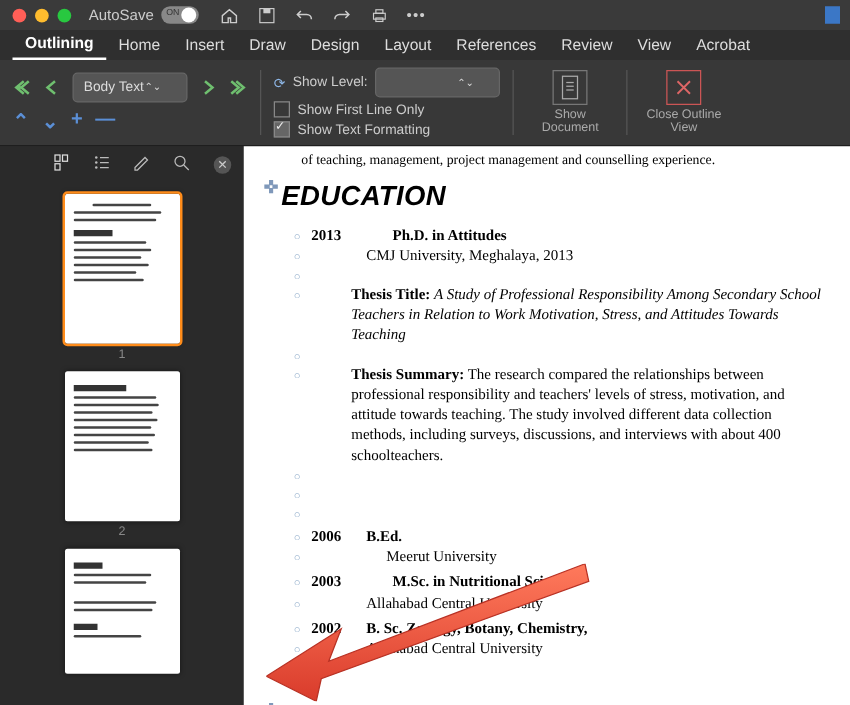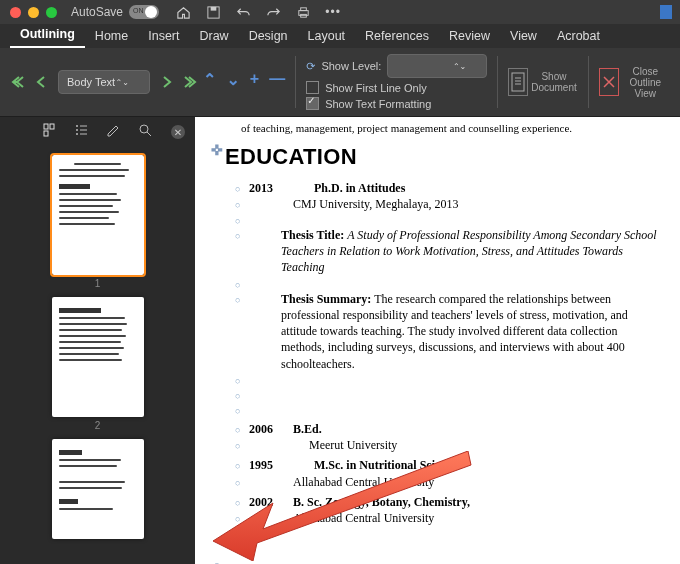--- a/index.html
+++ b/index.html
@@ -12,51 +12,51 @@
   .switch{display:inline-block;width:30px;height:14px;background:#888;border-radius:7px;margin-left:6px;position:relative;vertical-align:middle;}
   .switch::after{content:"";position:absolute;width:12px;height:12px;background:#fff;border-radius:50%;top:1px;left:16px;}
   .title-icons{display:flex;gap:14px;margin-left:16px;}
   .ticon{width:16px;height:16px;display:flex;align-items:center;justify-content:center;color:#ccc;}
   
   .tabs{height:24px;background:#2f2f2f;display:flex;align-items:flex-end;padding-left:10px;gap:0;font-size:12.5px;}
   .tab{padding:5px 10px;color:#ddd;cursor:pointer;}
   .tab.active{border-bottom:2px solid #fff;font-weight:600;color:#fff;}
   
   .ribbon{height:60px;background:#383838;border-bottom:1px solid #1e1e1e;display:flex;align-items:center;padding:4px 10px;gap:10px;}
-  .grp{display:flex;flex-direction:row;gap:5px;}
+  .grp{display:flex;flex-direction:column;gap:5px;}
   .arrow-row{display:flex;align-items:center;gap:8px;}
   .arrbtn{width:16px;height:16px;display:flex;align-items:center;justify-content:center;color:#6fbf6f;}
   .level-sel{background:#555;border:1px solid #666;border-radius:4px;color:#ddd;padding:2px 20px 2px 8px;font-size:11px;height:18px;display:flex;align-items:center;min-width:62px;}
   .small-row{display:flex;gap:10px;}
   .sbtn{color:#5b8fd6;font-size:16px;font-weight:bold;}
   .sep{width:1px;height:52px;background:#555;}
   .show-grp{display:flex;flex-direction:column;gap:3px;font-size:11px;color:#ccc;}
   .show-line{display:flex;align-items:center;gap:6px;}
   .chk{width:11px;height:11px;border:1px solid #888;display:inline-block;}
   .chk.on{background:#666;position:relative;}
   .chk.on::after{content:"✓";position:absolute;top:-3px;left:0;color:#eee;font-size:10px;}
-  .rib-btn{display:flex;flex-direction:row;align-items:center;gap:2px;width:70px;font-size:10px;color:#aaa;text-align:center;}
+  .rib-btn{display:flex;flex-direction:column;align-items:center;gap:2px;width:70px;font-size:10px;color:#aaa;text-align:center;}
   .rib-btn .iconbox{width:26px;height:26px;border:1px solid #777;display:flex;align-items:center;justify-content:center;}
   
   .body{display:flex;height:456px;}
   .thumbs{width:195px;background:#2a2a2a;display:flex;flex-direction:column;align-items:center;padding-top:6px;position:relative;}
   .thumb-tabs{display:flex;gap:16px;margin-bottom:8px;}
   .ttab{width:16px;height:16px;color:#bbb;}
   .thumb-close{position:absolute;right:10px;top:8px;width:14px;height:14px;border-radius:50%;background:#555;color:#ccc;font-size:10px;display:flex;align-items:center;justify-content:center;}
   .page-thumb{width:92px;height:120px;background:#fff;margin-top:8px;border-radius:2px;box-shadow:0 0 4px rgba(0,0,0,.5);padding:8px 7px;box-sizing:border-box;display:flex;flex-direction:column;gap:4px;}
   .page-thumb.sel{outline:2px solid #ff8c1a;}
   .tline{height:2px;background:#444;border-radius:1px;}
   .tblk{height:5px;background:#333;width:40%;margin-top:3px;}
   .page-num{color:#888;font-size:10px;margin-top:3px;}
   
   .doc{flex:1;background:#fff;color:#000;overflow:hidden;padding:4px 18px 0 16px;font-family:"Times New Roman",serif;font-size:12px;line-height:1.35;position:relative;}
   .drow{display:flex;align-items:flex-start;gap:6px;}
   .bdot{color:#8aa8c8;font-size:9px;margin-top:3px;width:8px;flex-shrink:0;}
   .plus-marker{color:#7f98ba;font-weight:bold;font-size:14px;width:8px;flex-shrink:0;}
-  .h1{font-family:Arial,sans-serif;font-size:22px;font-weight:900;letter-spacing:.3px;}
+  .h1{font-family:Arial,sans-serif;font-size:22px;font-weight:900;letter-spacing:.3px;font-style:italic;}
   .indent{margin-left:24px;}
   .indent2{margin-left:24px;}
   .year{display:inline-block;width:44px;font-weight:bold;}
   .degree{font-weight:bold;}
   .thesis-block{margin-left:24px;}
   
   .bigarrow{position:absolute;pointer-events:none;}
   svg{display:block;}
 </style>
 </head>
@@ -326,21 +326,21 @@
         <span class="bdot">○</span>
         <div><span class="year">2006</span><span class="degree">B.Ed.</span></div>
       </div>
     <div class="drow indent">
         <span class="bdot">○</span>
         <div style="margin-left:60px">Meerut University</div>
       </div>
 
     <div class="drow indent" style="margin-top:4px">
         <span class="bdot">○</span>
-        <div><span class="year">1995</span> &nbsp;&nbsp;&nbsp;&nbsp;&nbsp;&nbsp;<span class="degree">M.Sc. in Nutritional Sciences</span></div>
+        <div><span class="year">2003</span> &nbsp;&nbsp;&nbsp;&nbsp;&nbsp;&nbsp;<span class="degree">M.Sc. in Nutritional Sciences</span></div>
       </div>
     <div class="drow indent">
         <span class="bdot">○</span>
         <div style="margin-left:44px">Allahabad Central University</div>
       </div>
 
     <div class="drow indent" style="margin-top:4px">
         <span class="bdot">○</span>
         <div><span class="year">2002</span><span class="degree">B. Sc. Zoology, Botany, Chemistry,</span></div>
       </div>

